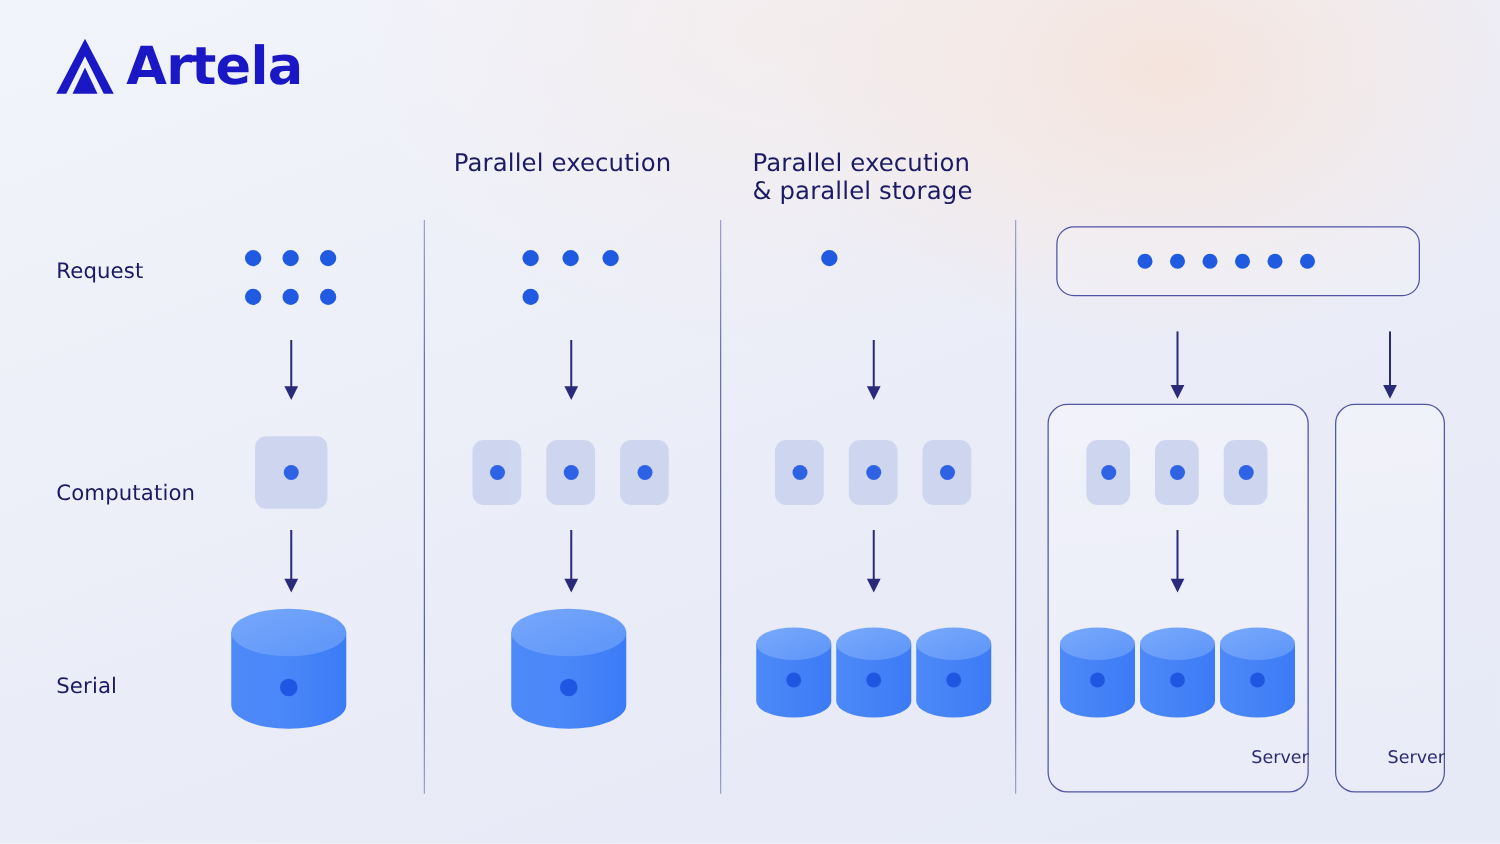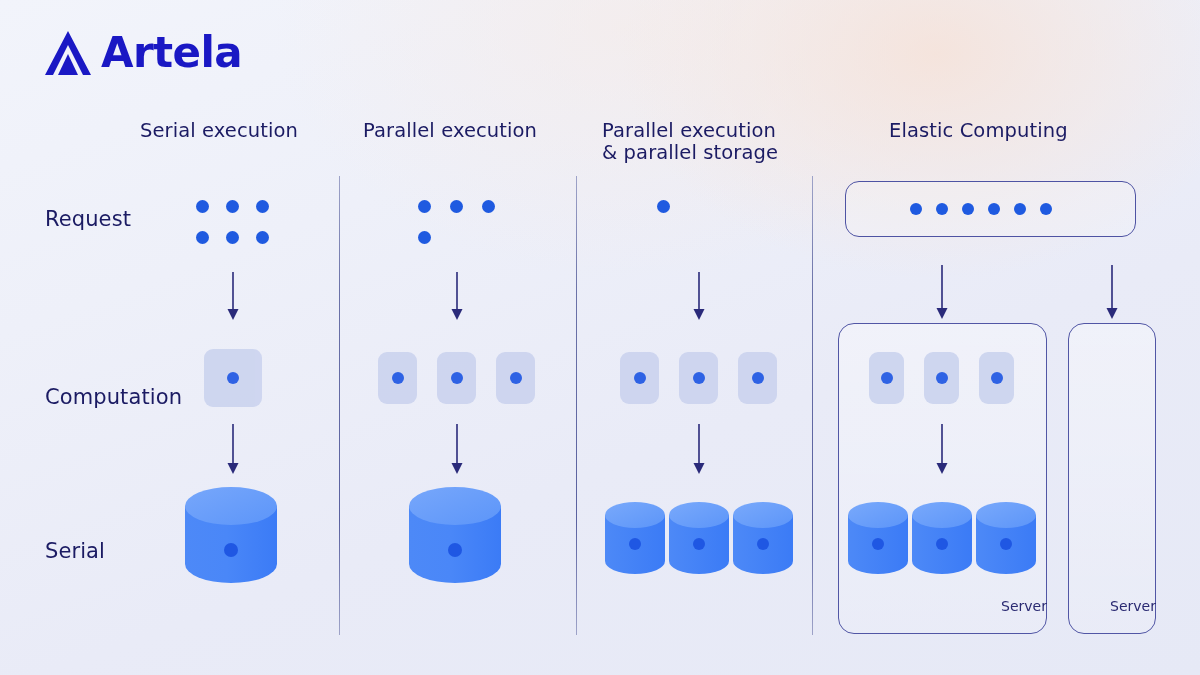--- a/index.html
+++ b/index.html
@@ -51,21 +51,21 @@
     line-height: 22px;
     text-align: left;
     white-space: pre-line;
   }
 
   
   .row-label {
     position: absolute;
     left: 45px;
     color: #1b1b63;
-    font-size: 21px;
+    font-size: 17px;
     font-family: "DejaVu Sans", sans-serif;
     letter-spacing: 0.1px;
     white-space: nowrap;
   }
 
   
   .divider {
     position: absolute;
     top: 176px;
     width: 1px;
@@ -135,25 +135,23 @@
 <div id="stage">
 
   <div class="logo-wrap">
     <svg class="logo-mark" viewBox="0 0 48 46">
       <path d="M24 1 L47 45 L39 45 L24 15 L9 45 L1 45 Z" fill="#1a18c4"></path>
       <path d="M24 24 L34 45 L14 45 Z" fill="#1a18c4"></path>
     </svg>
     <span class="logo-text">Artela</span>
   </div>
 
-  <div class="col-title" style="left:140px; top:120px; width:200px;">Serial execution</div>
   <div class="col-title" style="left:363px; top:120px; width:210px;">Parallel execution</div>
   <div class="col-title" style="left:602px; top:120px; width:215px;">Parallel execution
 &amp; parallel storage</div>
-  <div class="col-title" style="left:889px; top:120px; width:230px;">Elastic Computing</div>
 
   <div class="row-label" style="top:207px;">Request</div>
   <div class="row-label" style="top:349px;margin-top:36px;">Computation</div>
   <div class="row-label" style="top:539px;">Serial</div>
 
   <div class="divider" style="left:339px;"></div>
   <div class="divider" style="left:576px;"></div>
   <div class="divider" style="left:812px;"></div>
 
   <div>

